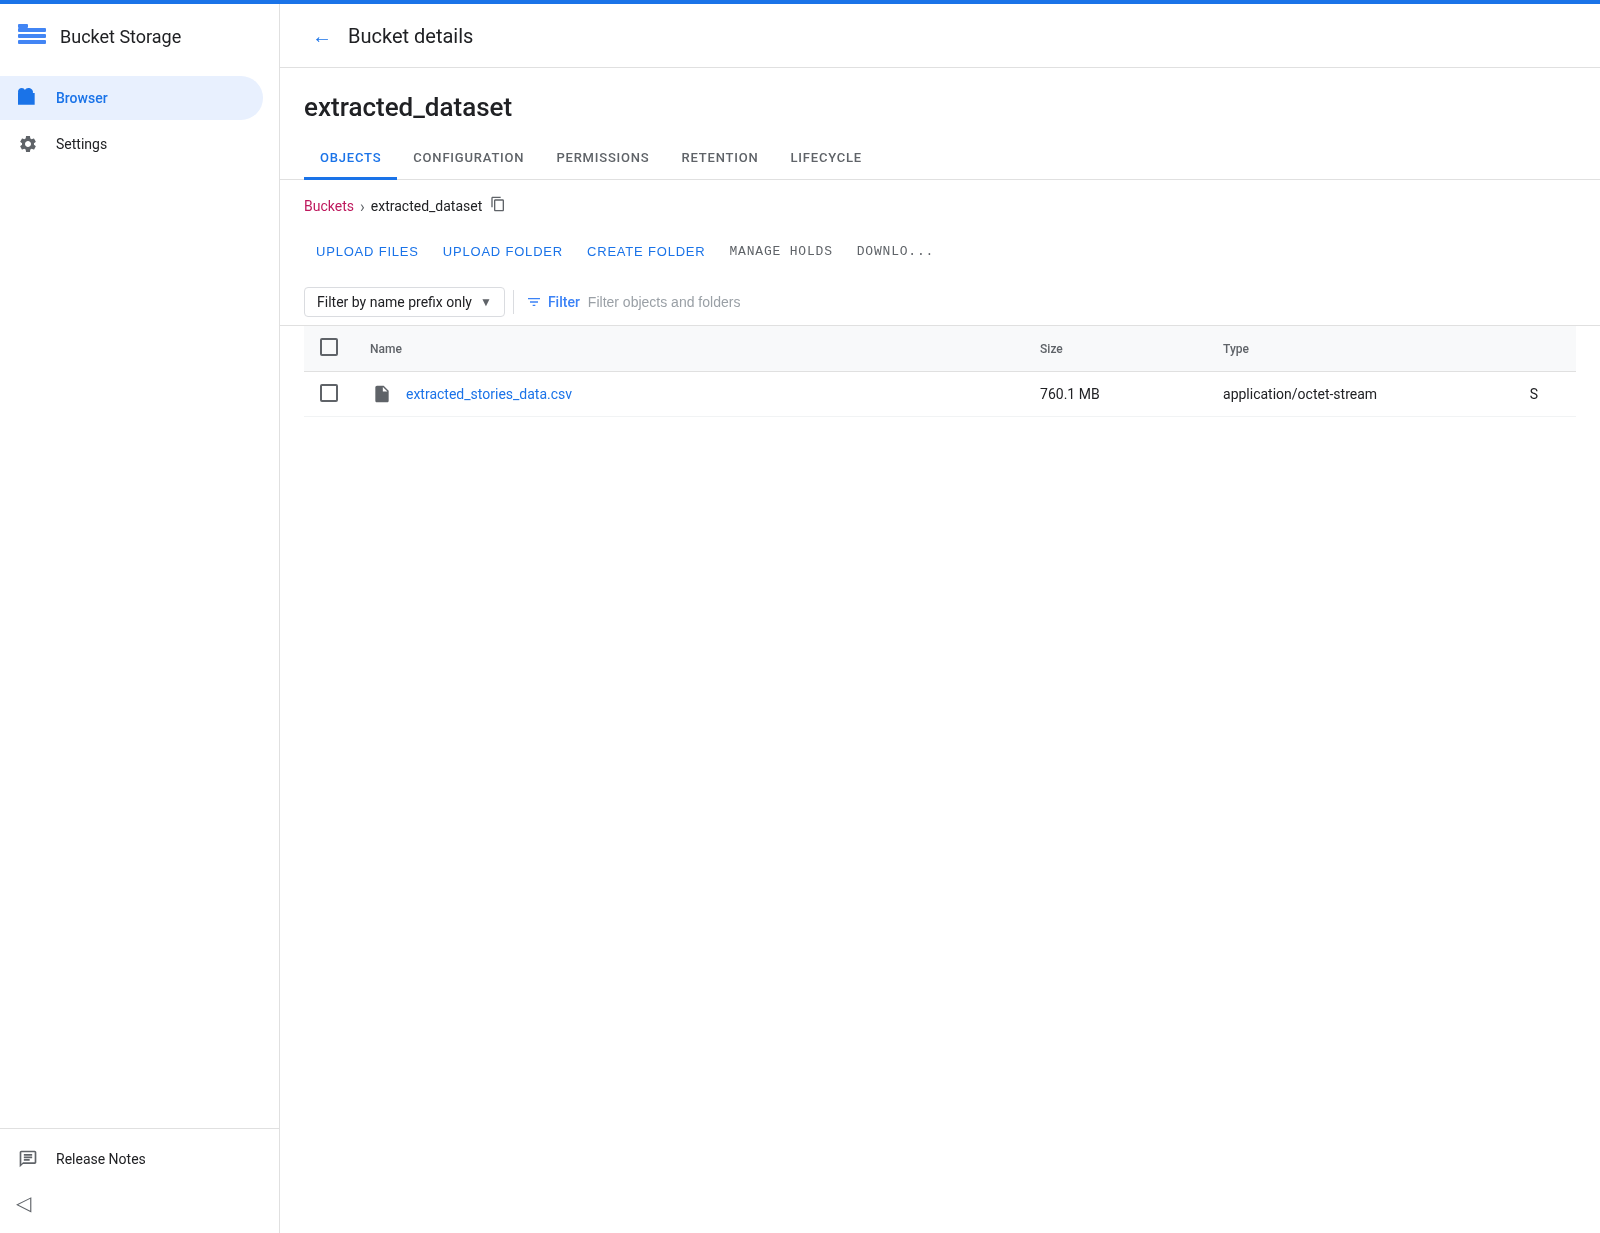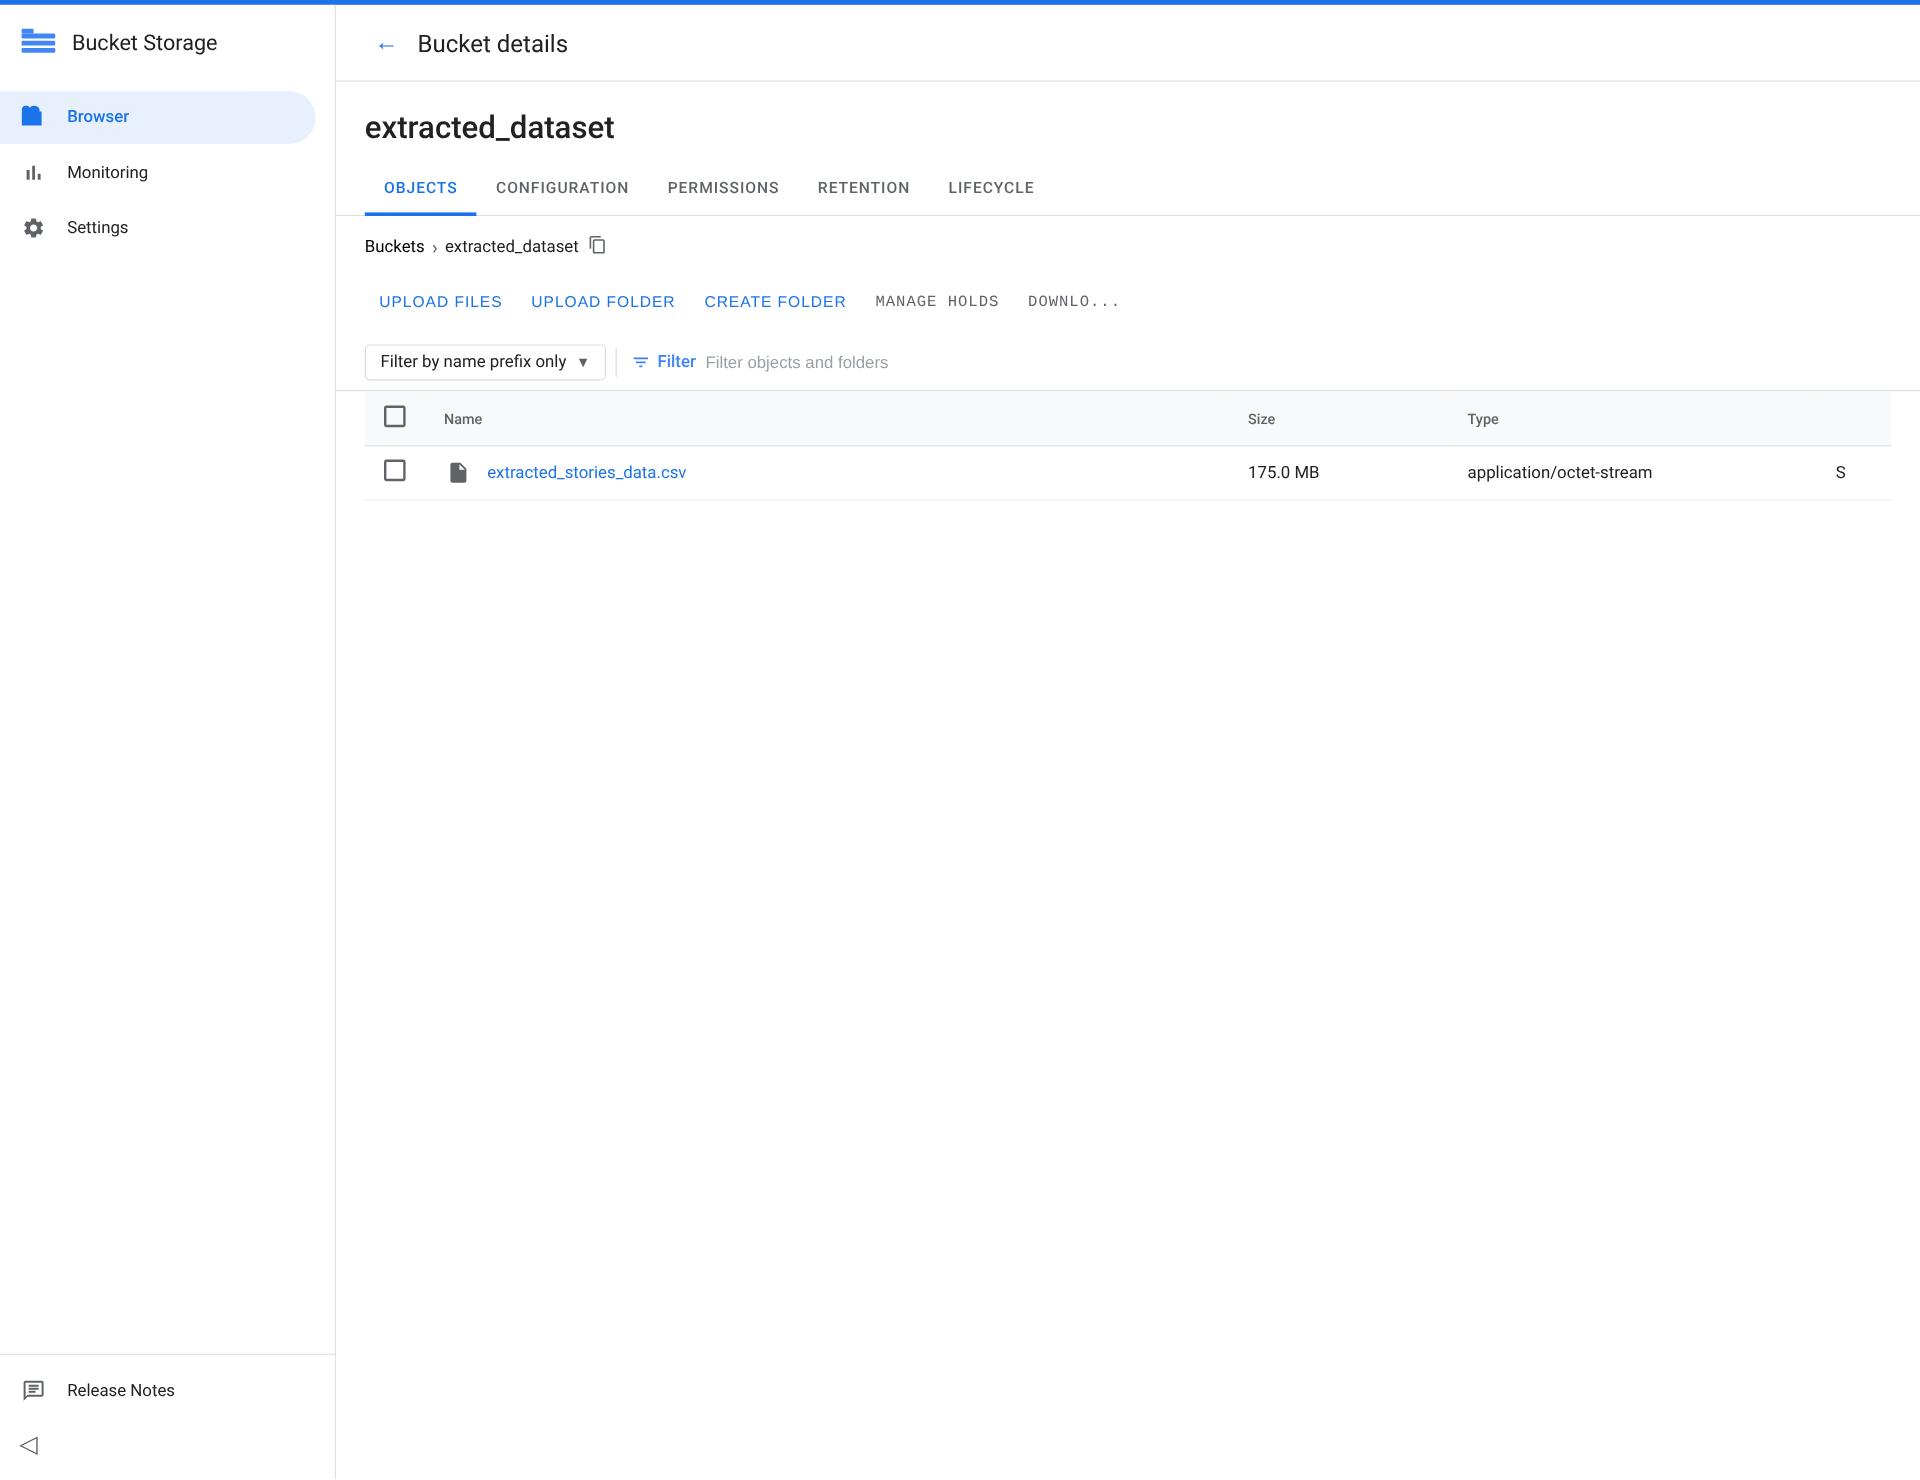--- a/index.html
+++ b/index.html
@@ -210,21 +210,21 @@
 
     
     .breadcrumb {
       display: flex;
       align-items: center;
       padding: 16px 24px 12px 24px;
       font-size: 14px;
     }
 
     .breadcrumb-link {
-      color: #000000;
+      color: #be185d;
       cursor: pointer;
       text-decoration: none;
       text-align: center;
     }
 
     .breadcrumb-separator {
       margin: 0 6px;
       color: #5f6368;
       font-size: 16px;
     }
@@ -420,28 +420,20 @@
 
       <div class="sidebar-item active">
         <div class="sidebar-item-icon">
           <svg width="20" height="20" viewBox="0 0 24 24" fill="currentColor">
             <path d="M20 6h-2.18c.07-.44.18-.88.18-1.36C18 2.53 15.5 0 12.36 0c-1.73 0-3.24.93-4.09 2.31C7.69.9 6.24 0 4.55 0 2.04 0 0 2.04 0 4.55c0 .48.1.92.18 1.45H0v14h20V6z"></path>
           </svg>
         </div>
         <span class="sidebar-item-label">Browser</span>
       </div>
 
-      <div class="sidebar-item">
-        <div class="sidebar-item-icon">
-          <svg width="20" height="20" viewBox="0 0 24 24" fill="currentColor">
-            <path d="M5 9.2h3V19H5zM10.6 5h2.8v14h-2.8zm5.6 8H19v6h-2.8z"></path>
-          </svg>
-        </div>
-        <span class="sidebar-item-label">Monitoring</span>
-      </div>
 
       <div class="sidebar-item">
         <div class="sidebar-item-icon">
           <svg width="20" height="20" viewBox="0 0 24 24" fill="currentColor">
             <path d="M19.14,12.94c0.04-0.3,0.06-0.61,0.06-0.94c0-0.32-0.02-0.64-0.07-0.94l2.03-1.58c0.18-0.14,0.23-0.41,0.12-0.61 l-1.92-3.32c-0.12-0.22-0.37-0.29-0.59-0.22l-2.39,0.96c-0.5-0.38-1.03-0.7-1.62-0.94L14.4,2.81c-0.04-0.24-0.24-0.41-0.48-0.41 h-3.84c-0.24,0-0.43,0.17-0.47,0.41L9.25,5.35C8.66,5.59,8.12,5.92,7.63,6.29L5.24,5.33c-0.22-0.08-0.47,0-0.59,0.22L2.74,8.87 C2.62,9.08,2.66,9.34,2.86,9.48l2.03,1.58C4.84,11.36,4.8,11.69,4.8,12s0.02,0.64,0.07,0.94l-2.03,1.58 c-0.18,0.14-0.23,0.41-0.12,0.61l1.92,3.32c0.12,0.22,0.37,0.29,0.59,0.22l2.39-0.96c0.5,0.38,1.03,0.7,1.62,0.94l0.36,2.54 c0.05,0.24,0.24,0.41,0.48,0.41h3.84c0.24,0,0.44-0.17,0.47-0.41l0.36-2.54c0.59-0.24,1.13-0.56,1.62-0.94l2.39,0.96 c0.22,0.08,0.47,0,0.59-0.22l1.92-3.32c0.12-0.22,0.07-0.47-0.12-0.61L19.14,12.94z M12,15.6c-1.98,0-3.6-1.62-3.6-3.6 s1.62-3.6,3.6-3.6s3.6,1.62,3.6,3.6S13.98,15.6,12,15.6z"></path>
           </svg>
         </div>
         <span class="sidebar-item-label">Settings</span>
       </div>
     </div>
@@ -551,21 +543,21 @@
                 <div class="file-name-cell">
                   <div class="file-icon">
                     <svg width="20" height="20" viewBox="0 0 24 24" fill="currentColor">
                       <path d="M14 2H6c-1.1 0-2 .9-2 2v16c0 1.1.9 2 2 2h12c1.1 0 2-.9 2-2V8l-6-6zm-1 7V3.5L18.5 9H13z"></path>
                       <path d="M7 13h10v2H7zm0 4h7v2H7z"></path>
                     </svg>
                   </div>
                   <a class="file-link">extracted_stories_data.csv</a>
                 </div>
               </td>
-              <td>175.0 MB</td>
+              <td>760.1 MB</td>
               <td>application/octet-stream</td>
               <td>S</td>
             </tr>
           </tbody>
         </table>
       </div>
 
     </div>
   </main>
 </div>

